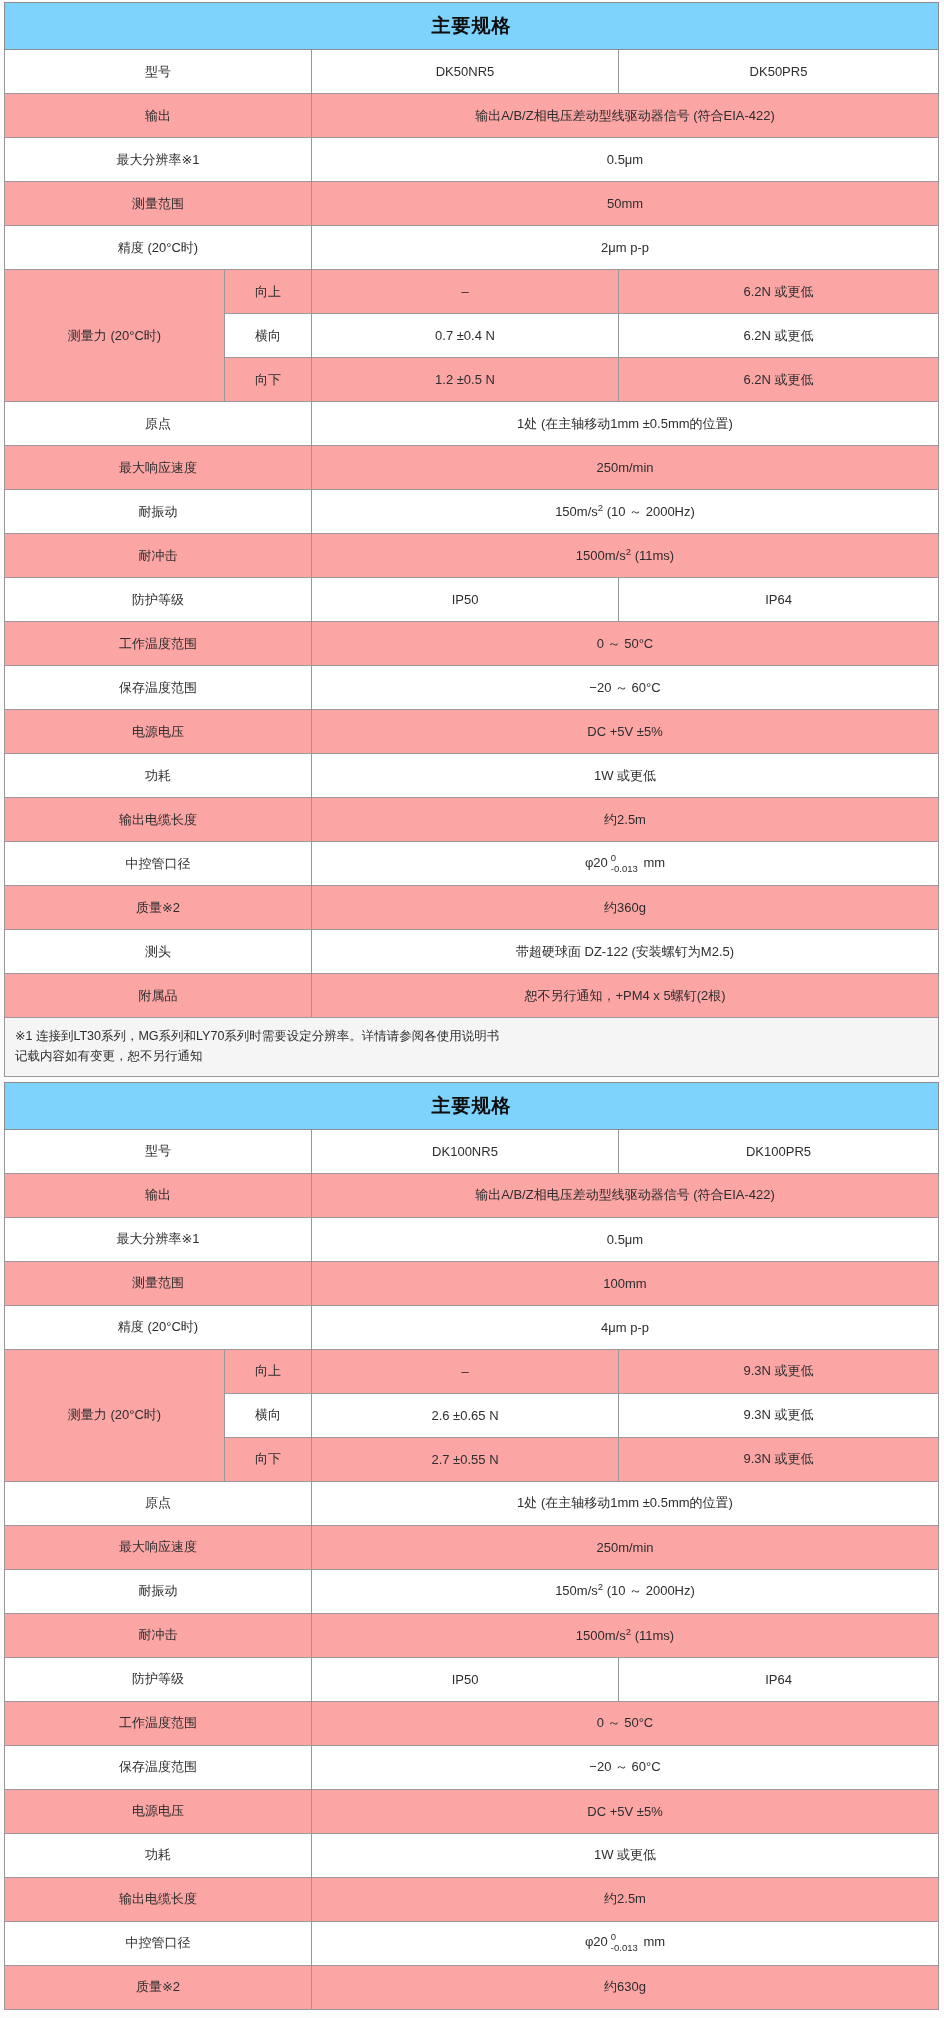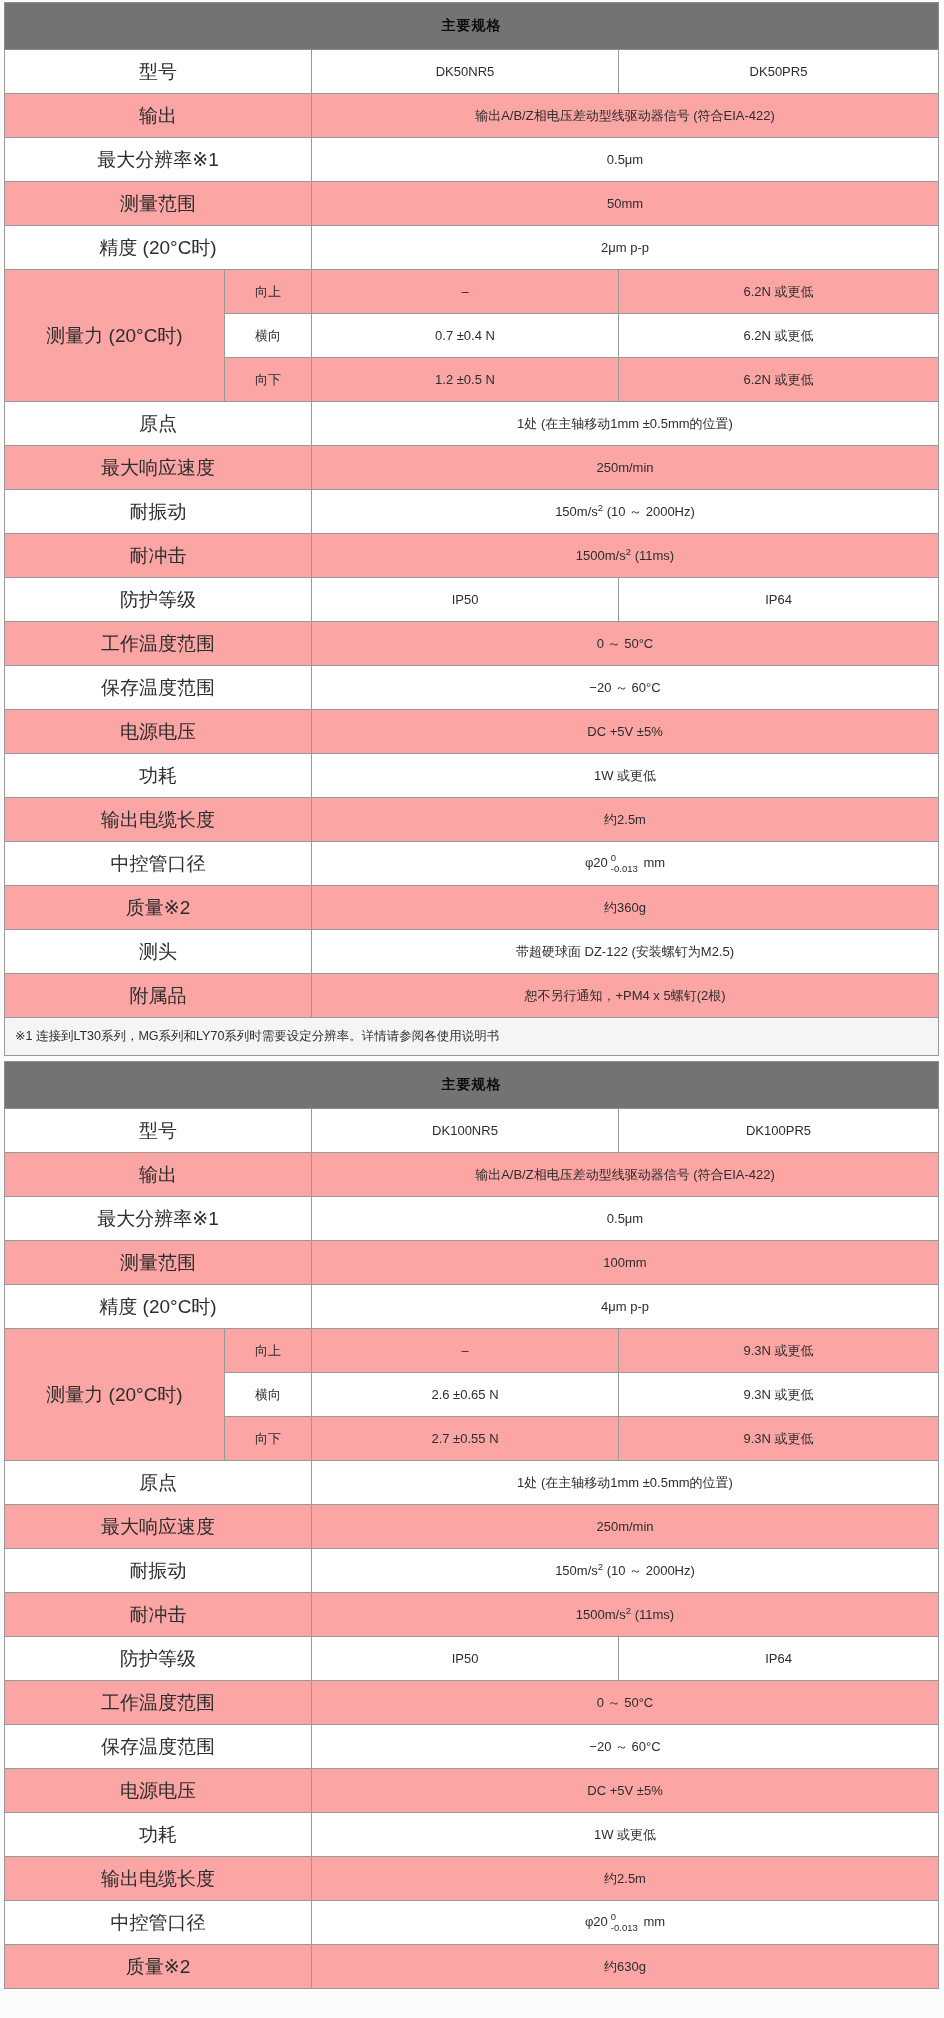--- a/index.html
+++ b/index.html
@@ -10,42 +10,42 @@
     width:944px;
   }
   .page{width:944px;box-sizing:border-box;padding-top:2px;}
   .spec-block{margin:0 5px 5px 4px;}
   table.spec-table{
     width:100%;
     border-collapse:collapse;
     table-layout:fixed;
   }
   th.table-title{
-    background:#737373;
+    background:#7dd3fc;
     border:1px solid #8c8c8c;
     height:44px;
-    font-size:14px;
+    font-size:19px;
     font-weight:bold;
     color:#0d0d0d;
     text-align:center;
     letter-spacing:1px;
   }
   td{
     border:1px solid #999;
     height:39px;
     text-align:center;
     vertical-align:middle;
     font-size:13px;
     color:#2d2d2d;
     padding:2px 6px;
     background:#ffffff;
     overflow:hidden;
   }
   tr.alt td{background:#fca5a5;}
-  td.label{font-size:19px;}
+  td.label{font-size:13px;}
   sup{font-size:9.5px;line-height:0;}
   .tol{
     display:inline-flex;
     flex-direction:column;
     text-align:left;
     font-size:9.5px;
     line-height:1.15;
     vertical-align:middle;
     margin-left:3px;
     margin-right:2px;
@@ -174,20 +174,21 @@
             <td class="value" colspan="2">带超硬球面 DZ-122 (安装螺钉为M2.5)</td>
           </tr>
           <tr class="alt">
             <td class="label" colspan="2">附属品</td>
             <td class="value" colspan="2">恕不另行通知，+PM4 x 5螺钉(2根)</td>
           </tr>
         </tbody>
     </table>
     <div class="footnotes">
         <div>※1 连接到LT30系列，MG系列和LY70系列时需要设定分辨率。详情请参阅各使用说明书</div>
+        <div>记载内容如有变更，恕不另行通知</div>
       </div>
   </section>
 
   <section class="spec-block">
     <table class="spec-table">
       <colgroup>
         <col style="width:220px">
           <col style="width:87px">
           <col style="width:307px">
           <col>

